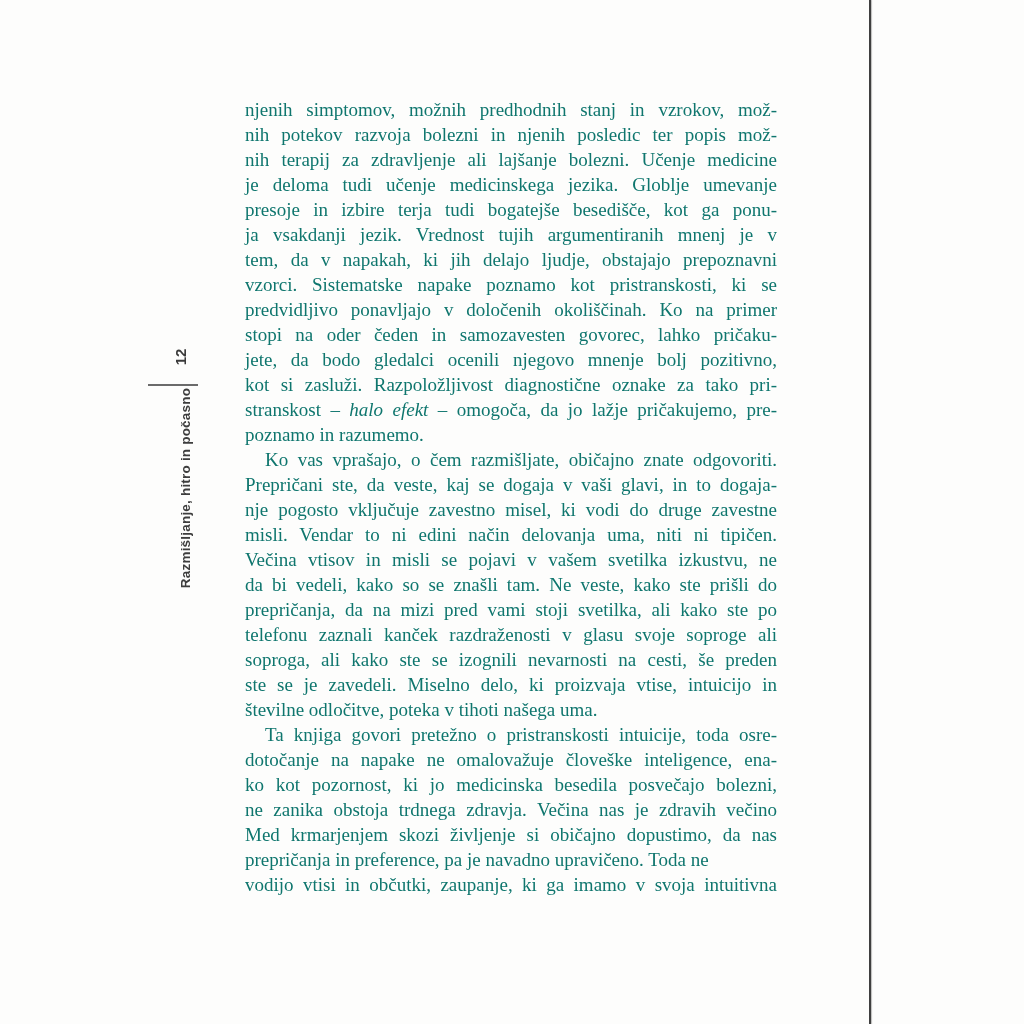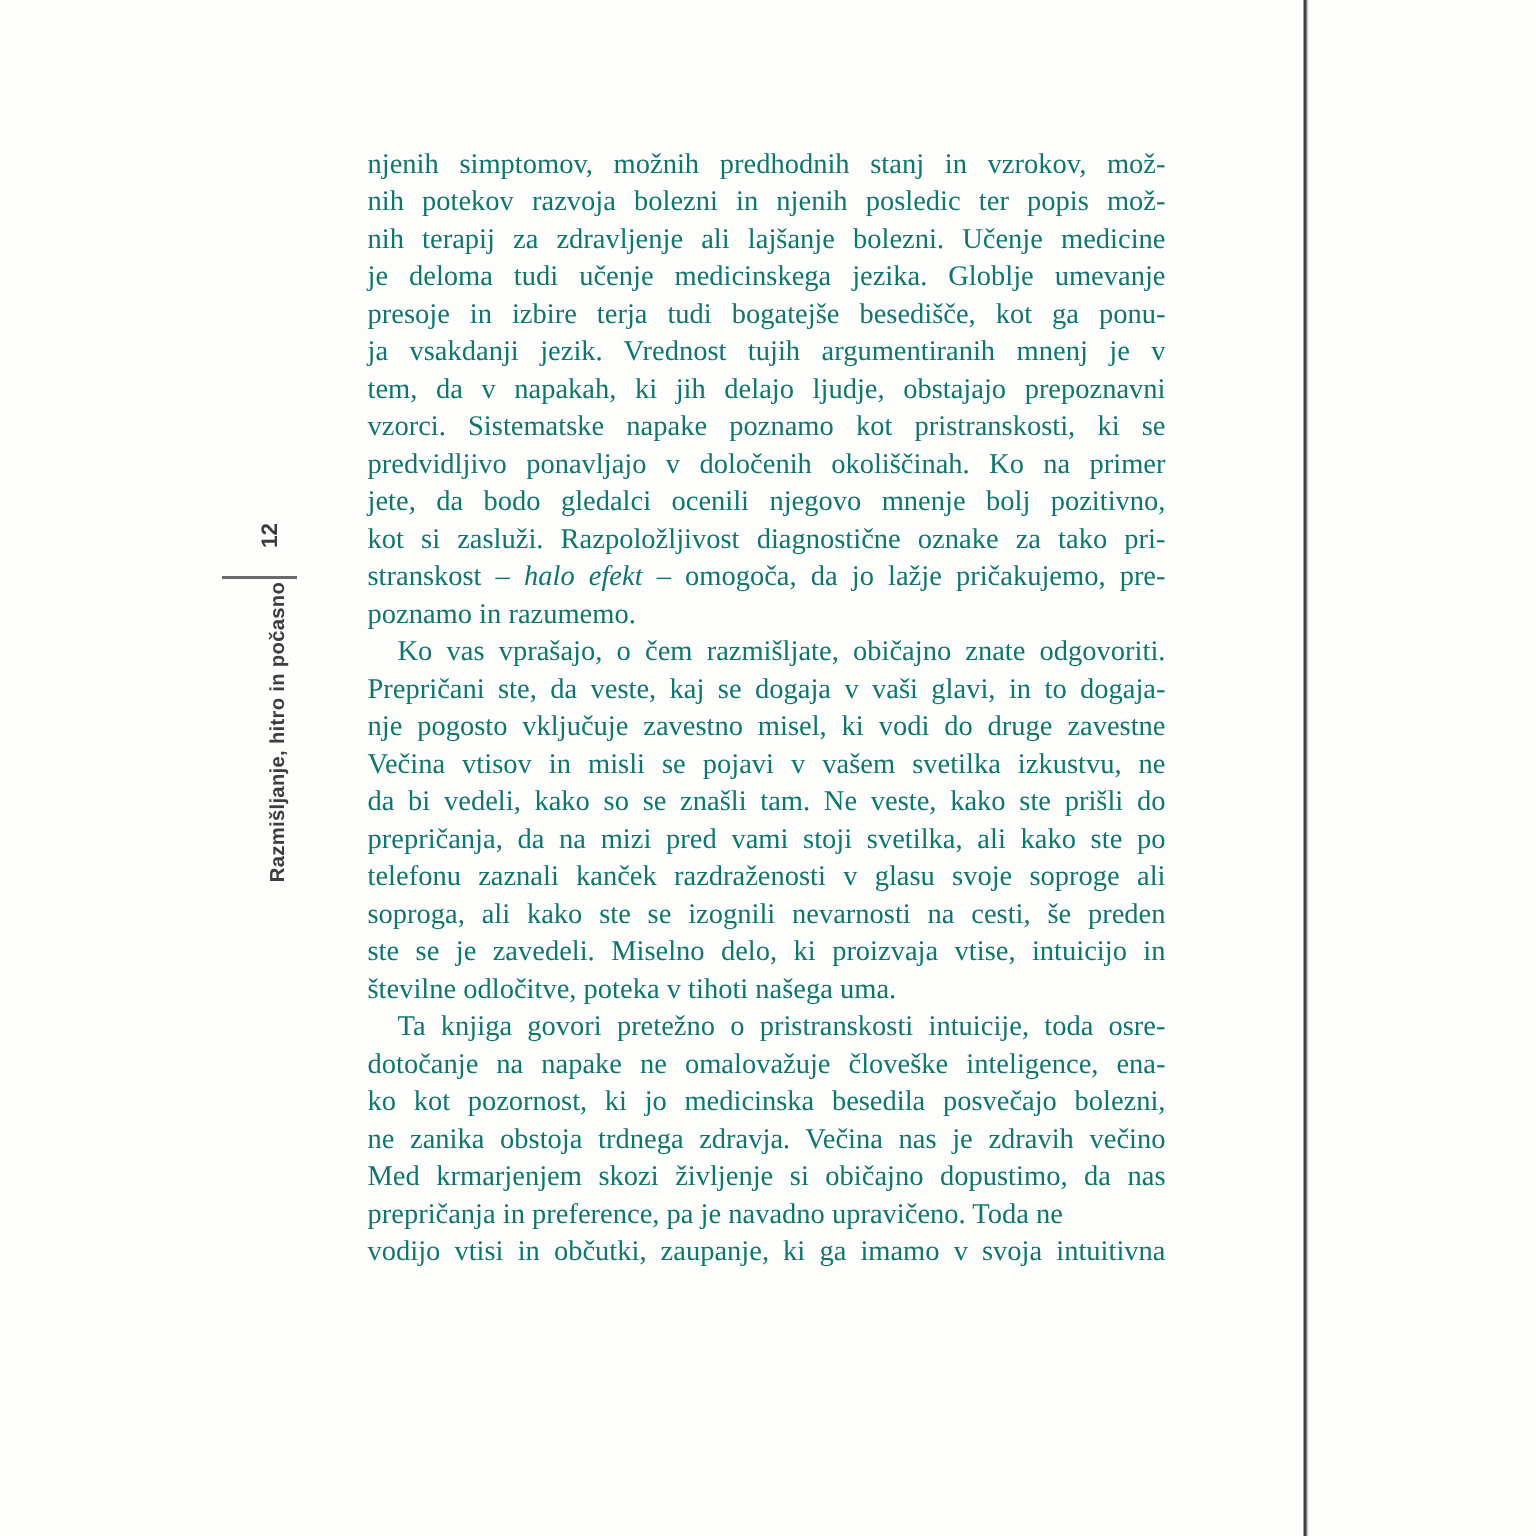--- a/index.html
+++ b/index.html
@@ -97,29 +97,31 @@
       <div class="para">
         <div class="line">njenih simptomov, možnih predhodnih stanj in vzrokov, mož-</div>
         <div class="line">nih potekov razvoja bolezni in njenih posledic ter popis mož-</div>
         <div class="line">nih terapij za zdravljenje ali lajšanje bolezni. Učenje medicine</div>
         <div class="line">je deloma tudi učenje medicinskega jezika. Globlje umevanje</div>
         <div class="line">presoje in izbire terja tudi bogatejše besedišče, kot ga ponu-</div>
         <div class="line">ja vsakdanji jezik. Vrednost tujih argumentiranih mnenj je v</div>
         <div class="line">tem, da v napakah, ki jih delajo ljudje, obstajajo prepoznavni</div>
         <div class="line">vzorci. Sistematske napake poznamo kot pristranskosti, ki se</div>
         <div class="line">predvidljivo ponavljajo v določenih okoliščinah. Ko na primer</div>
+        <div class="line">stopi na oder čeden in samozavesten govorec, lahko pričaku-</div>
         <div class="line">jete, da bodo gledalci ocenili njegovo mnenje bolj pozitivno,</div>
         <div class="line">kot si zasluži. Razpoložljivost diagnostične oznake za tako pri-</div>
         <div class="line">stranskost – <i>halo efekt</i> – omogoča, da jo lažje pričakujemo, pre-</div>
         <div class="line para-end">poznamo in razumemo.</div>
       </div>
       <div class="para">
         <div class="line indent">Ko vas vprašajo, o čem razmišljate, običajno znate odgovoriti.</div>
         <div class="line">Prepričani ste, da veste, kaj se dogaja v vaši glavi, in to dogaja-</div>
         <div class="line">nje pogosto vključuje zavestno misel, ki vodi do druge zavestne</div>
+        <div class="line">misli. Vendar to ni edini način delovanja uma, niti ni tipičen.</div>
         <div class="line">Večina vtisov in misli se pojavi v vašem svetilka izkustvu, ne</div>
         <div class="line">da bi vedeli, kako so se znašli tam. Ne veste, kako ste prišli do</div>
         <div class="line">prepričanja, da na mizi pred vami stoji svetilka, ali kako ste po</div>
         <div class="line">telefonu zaznali kanček razdraženosti v glasu svoje soproge ali</div>
         <div class="line">soproga, ali kako ste se izognili nevarnosti na cesti, še preden</div>
         <div class="line">ste se je zavedeli. Miselno delo, ki proizvaja vtise, intuicijo in</div>
         <div class="line para-end">številne odločitve, poteka v tihoti našega uma.</div>
       </div>
       <div class="para">
         <div class="line indent">Ta knjiga govori pretežno o pristranskosti intuicije, toda osre-</div>

